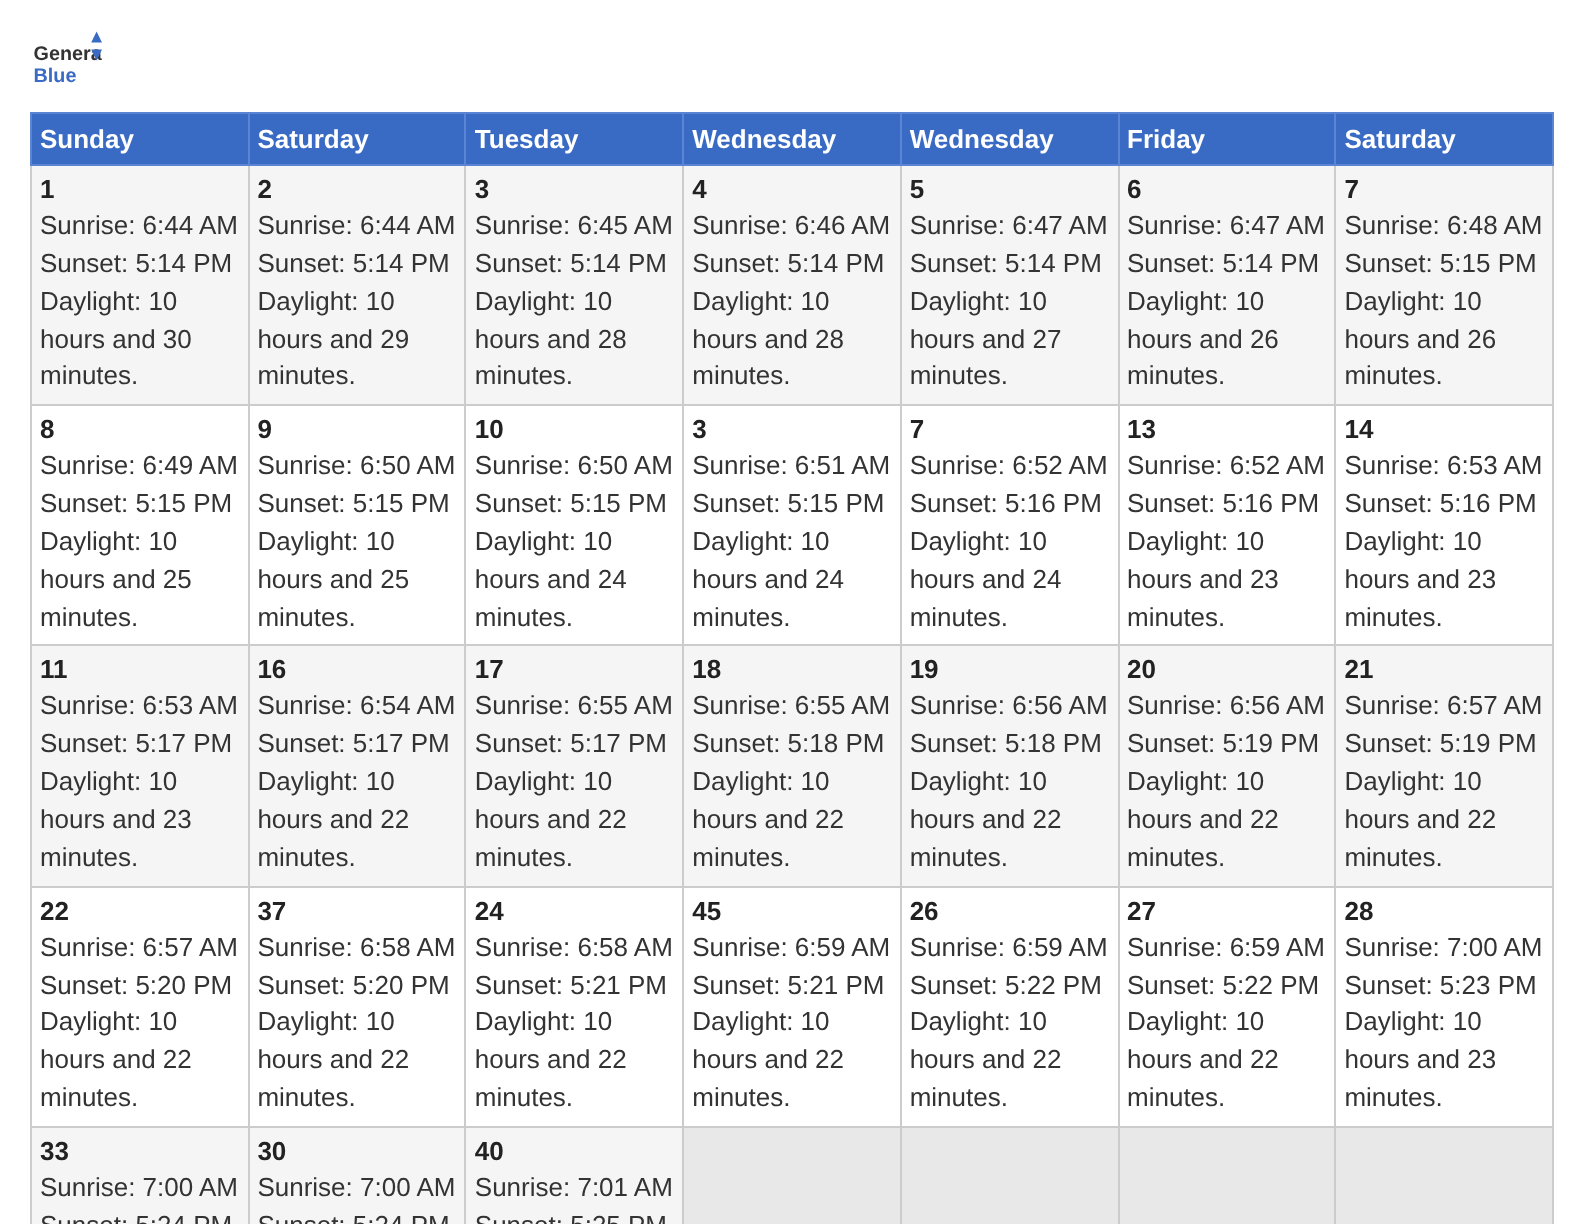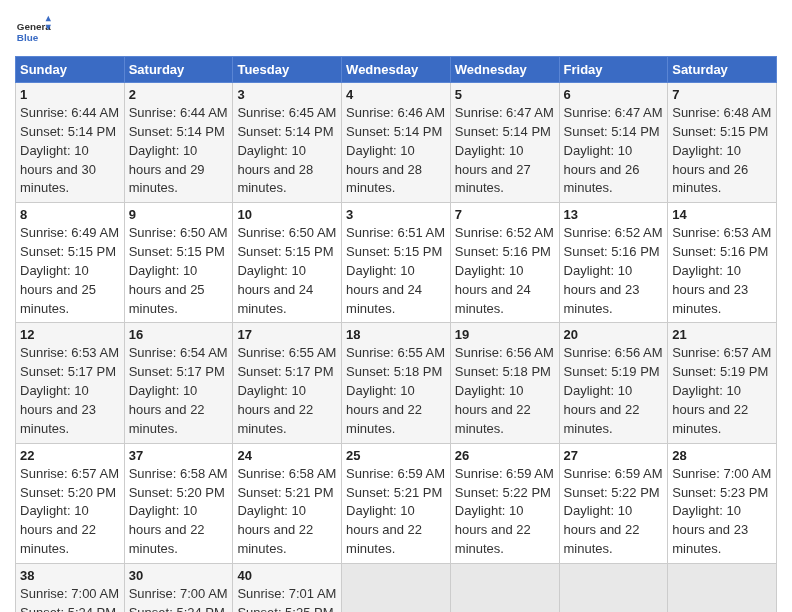--- a/index.html
+++ b/index.html
@@ -170,21 +170,21 @@
           <span class="day-number">13</span>
           <div class="day-info">Sunrise: 6:52 AM<br>Sunset: 5:16 PM<br>Daylight: 10 hours and 23 minutes.</div>
         </td>
         <td>
           <span class="day-number">14</span>
           <div class="day-info">Sunrise: 6:53 AM<br>Sunset: 5:16 PM<br>Daylight: 10 hours and 23 minutes.</div>
         </td>
       </tr>
       <tr>
         <td>
-          <span class="day-number">12</span>
+          <span class="day-number">11</span>
           <div class="day-info">Sunrise: 6:53 AM<br>Sunset: 5:17 PM<br>Daylight: 10 hours and 23 minutes.</div>
         </td>
         <td>
           <span class="day-number">16</span>
           <div class="day-info">Sunrise: 6:54 AM<br>Sunset: 5:17 PM<br>Daylight: 10 hours and 22 minutes.</div>
         </td>
         <td>
           <span class="day-number">17</span>
           <div class="day-info">Sunrise: 6:55 AM<br>Sunset: 5:17 PM<br>Daylight: 10 hours and 22 minutes.</div>
         </td>
@@ -212,39 +212,39 @@
         </td>
         <td>
           <span class="day-number">37</span>
           <div class="day-info">Sunrise: 6:58 AM<br>Sunset: 5:20 PM<br>Daylight: 10 hours and 22 minutes.</div>
         </td>
         <td>
           <span class="day-number">24</span>
           <div class="day-info">Sunrise: 6:58 AM<br>Sunset: 5:21 PM<br>Daylight: 10 hours and 22 minutes.</div>
         </td>
         <td>
-          <span class="day-number">25</span>
+          <span class="day-number">45</span>
           <div class="day-info">Sunrise: 6:59 AM<br>Sunset: 5:21 PM<br>Daylight: 10 hours and 22 minutes.</div>
         </td>
         <td>
           <span class="day-number">26</span>
           <div class="day-info">Sunrise: 6:59 AM<br>Sunset: 5:22 PM<br>Daylight: 10 hours and 22 minutes.</div>
         </td>
         <td>
           <span class="day-number">27</span>
           <div class="day-info">Sunrise: 6:59 AM<br>Sunset: 5:22 PM<br>Daylight: 10 hours and 22 minutes.</div>
         </td>
         <td>
           <span class="day-number">28</span>
           <div class="day-info">Sunrise: 7:00 AM<br>Sunset: 5:23 PM<br>Daylight: 10 hours and 23 minutes.</div>
         </td>
       </tr>
       <tr>
         <td>
-          <span class="day-number">38</span>
+          <span class="day-number">33</span>
           <div class="day-info">Sunrise: 7:00 AM<br>Sunset: 5:24 PM<br>Daylight: 10 hours and 23 minutes.</div>
         </td>
         <td>
           <span class="day-number">30</span>
           <div class="day-info">Sunrise: 7:00 AM<br>Sunset: 5:24 PM<br>Daylight: 10 hours and 23 minutes.</div>
         </td>
         <td>
           <span class="day-number">40</span>
           <div class="day-info">Sunrise: 7:01 AM<br>Sunset: 5:25 PM<br>Daylight: 10 hours and 24 minutes.</div>
         </td>

